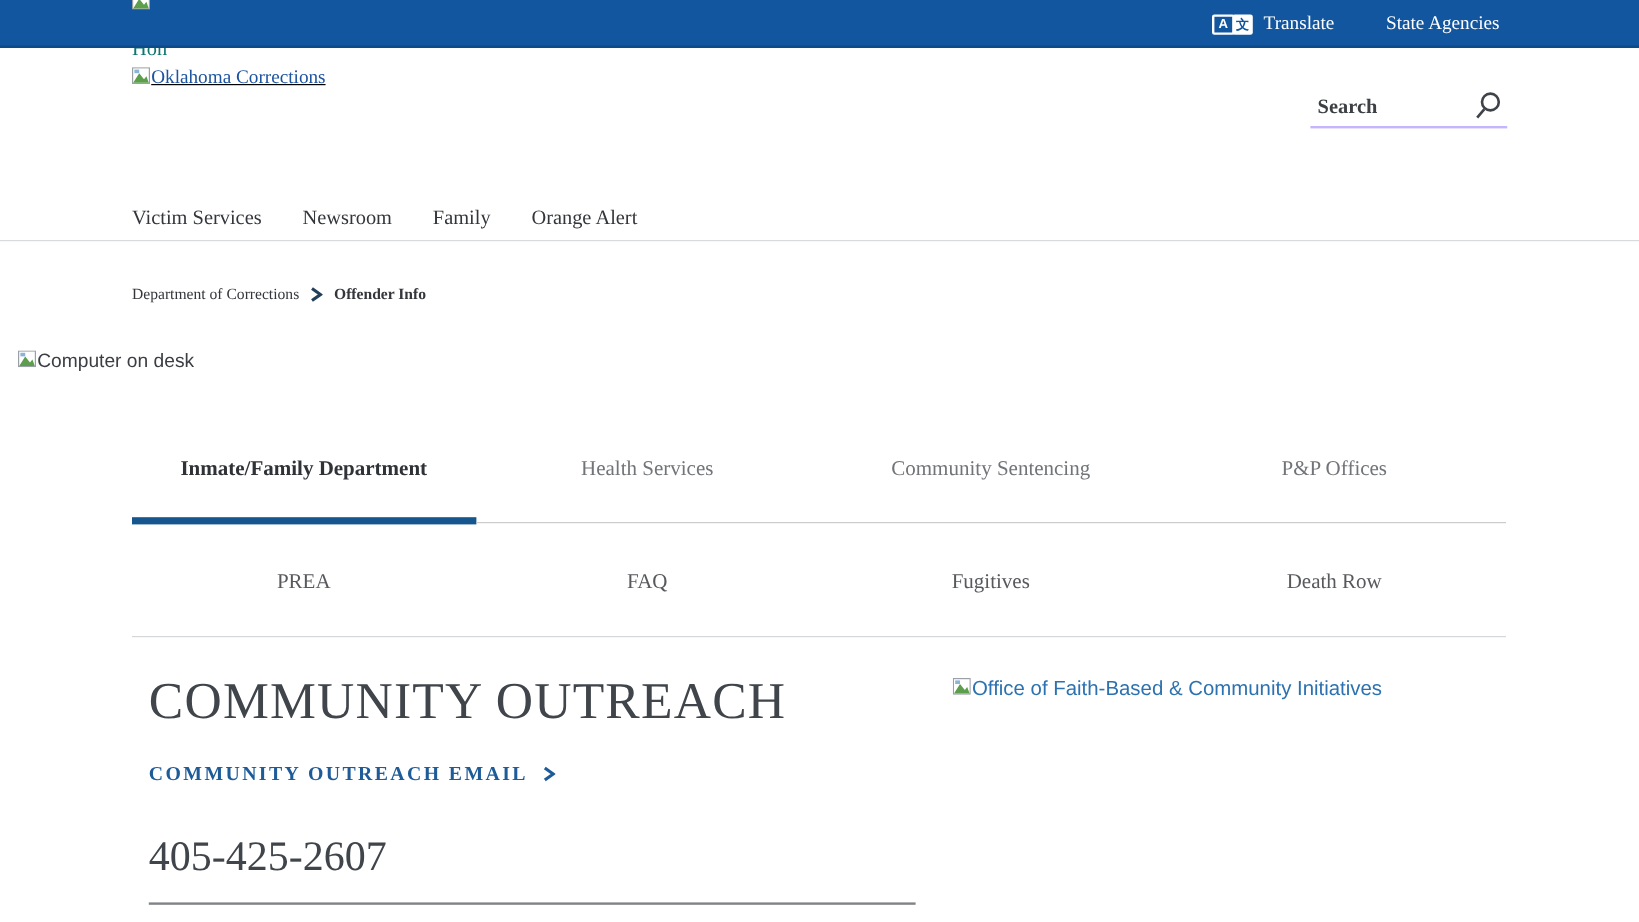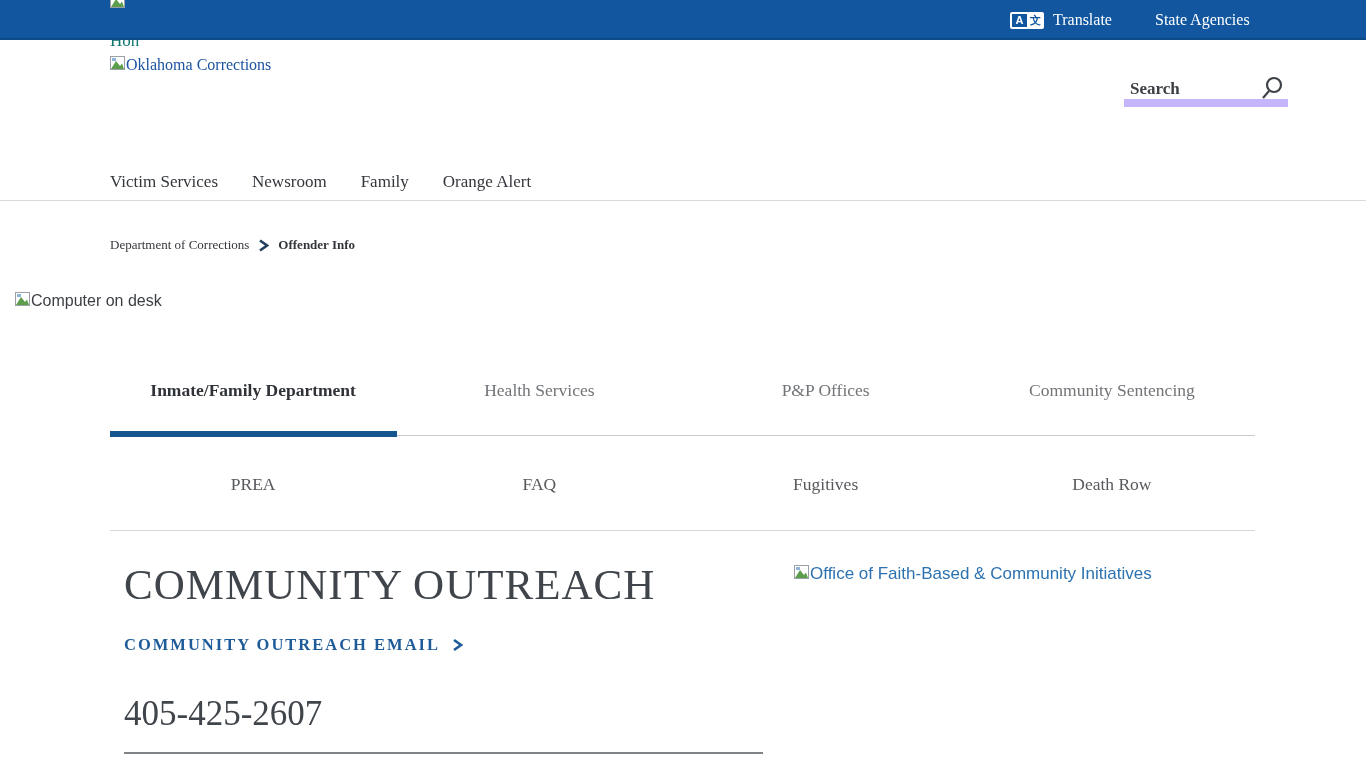--- a/index.html
+++ b/index.html
@@ -21,26 +21,26 @@
              color:#11569e; font-family:"Liberation Sans",sans-serif; font-weight:bold;
              font-size:11px; display:flex; align-items:center; justify-content:center; }
 
   
   .broken-icon { display:inline-block; vertical-align:baseline; }
   #home-broken-icon { position:absolute; left:110px; top:-6px; z-index:5; }
   #home-alt { position:absolute; left:110px; top:31px; z-index:1;
               color:#0f766e; font-size:17px;text-align:right; }
 
   #logo-link { position:absolute; left:110px; top:56px; z-index:1; display:flex;
-               align-items:flex-start; gap:1px; cursor:pointer; }
+               align-items:flex-start; gap:1px; cursor:pointer;text-decoration:underline; }
   #logo-alt { color:#1d54a0; font-size:16px; }
 
   
   #search-wrap { position:absolute; left:1092px; top:74px; width:164px; height:33px;
-                 border-bottom:8px solid #c4b5fd;margin-left:32px; }
+                 border-bottom:2px solid #c4b5fd; }
   #search-input { position:absolute; left:6px; top:2px; width:120px; height:26px;
                   border:none; outline:none; background:transparent;
                   font-family:"Liberation Serif",serif; font-weight:bold;
                   font-size:17px; color:#3c4044; }
   #search-input::placeholder { color:#3c4044; opacity:1; }
   #search-btn { position:absolute; right:2px; top:1px; width:28px; height:28px;
                 background:none; border:none; cursor:pointer; }
 
   
   #main-nav { position:absolute; left:110px; top:160px; display:flex; gap:34px; }
@@ -158,22 +158,22 @@
       <path d="M1 13 L6 5 L10 10 L12 7.5 L14 13 Z" fill="#5c9e4c"></path>
       <rect x="2" y="2" width="4" height="3" fill="#8ab4d8"></rect>
     </svg>
   </span>
   <span>Computer on desk</span>
 </div>
 
 <div id="tabs-row1">
   <span class="tab active">Inmate/Family Department</span>
   <span class="tab">Health Services</span>
+  <span class="tab">Community Sentencing</span>
   <span class="tab">P&amp;P Offices</span>
-  <span class="tab">Community Sentencing</span>
 </div>
 <div id="tab-underline-active"></div>
 <div id="tab-underline-rest"></div>
 
 <div id="tabs-row2">
   <span class="tab row2">PREA</span>
   <span class="tab row2">FAQ</span>
   <span class="tab row2">Fugitives</span>
   <span class="tab row2">Death Row</span>
 </div>

